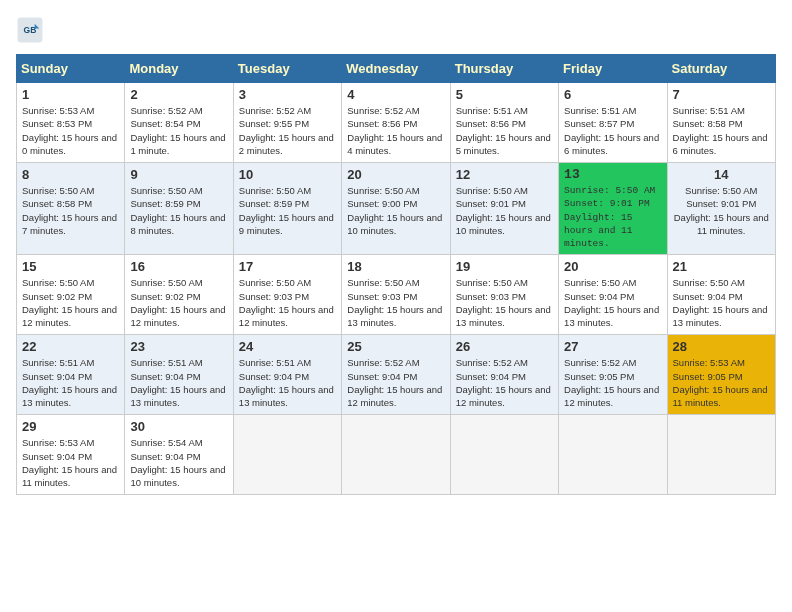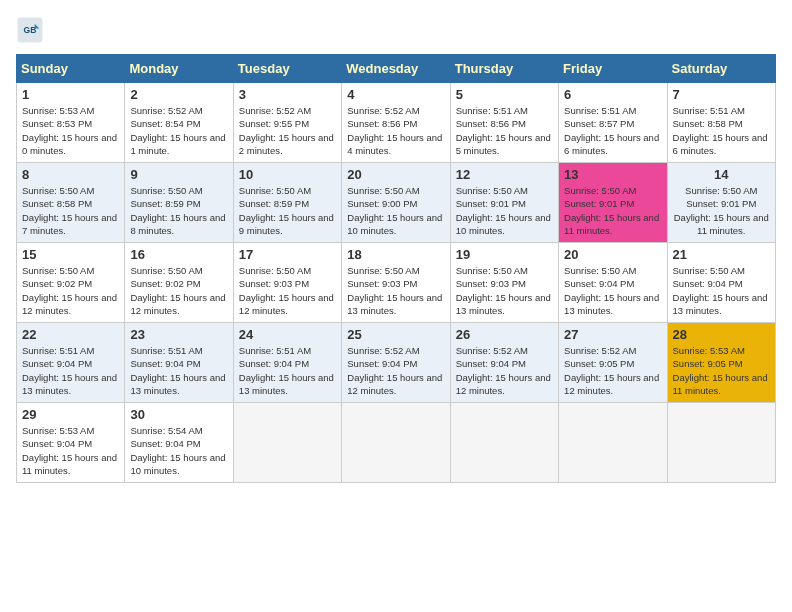--- a/index.html
+++ b/index.html
@@ -173,21 +173,21 @@
             <div class="day-info"><span>Sunrise: 5:50 AM</span><br><span>Sunset: 8:59 PM</span><br><span>Daylight: 15 hours and 9 minutes.</span></div>
           </td>
           <td style="background-color: rgb(234, 240, 247);">
             <span class="day-number">20</span>
             <div class="day-info"><span>Sunrise: 5:50 AM</span><br><span>Sunset: 9:00 PM</span><br><span>Daylight: 15 hours and 10 minutes.</span></div>
           </td>
           <td style="background-color: rgb(234, 240, 247);">
             <span class="day-number">12</span>
             <div class="day-info"><span>Sunrise: 5:50 AM</span><br><span>Sunset: 9:01 PM</span><br><span>Daylight: 15 hours and 10 minutes.</span></div>
           </td>
-          <td style="background-color: #ec4899;">
+          <td style="background-color: #22c55e; font-family: Liberation Mono, monospace;">
             <span class="day-number">13</span>
             <div class="day-info"><span>Sunrise: 5:50 AM</span><br><span>Sunset: 9:01 PM</span><br><span>Daylight: 15 hours and 11 minutes.</span></div>
           </td>
           <td style="background-color: rgb(234, 240, 247); text-align: center;">
             <span class="day-number">14</span>
             <div class="day-info"><span>Sunrise: 5:50 AM</span><br><span>Sunset: 9:01 PM</span><br><span>Daylight: 15 hours and 11 minutes.</span></div>
           </td>
         </tr>
         <tr>
           <td>

